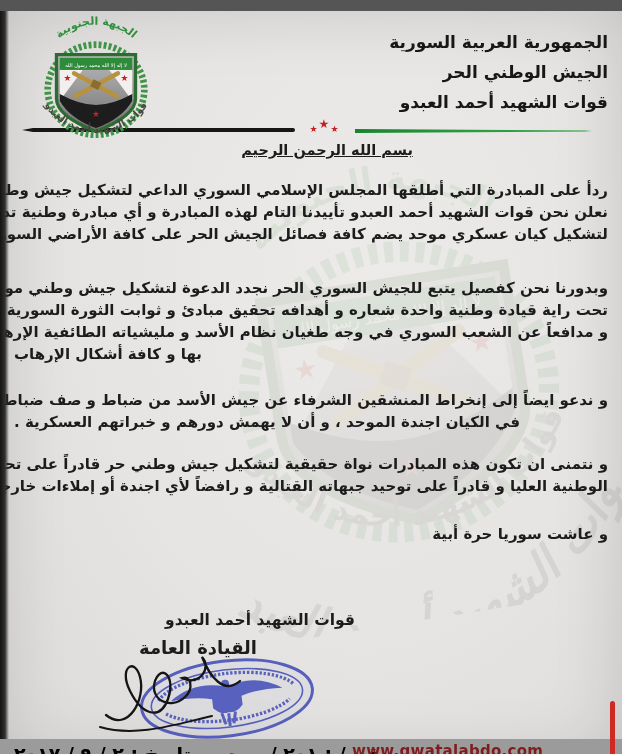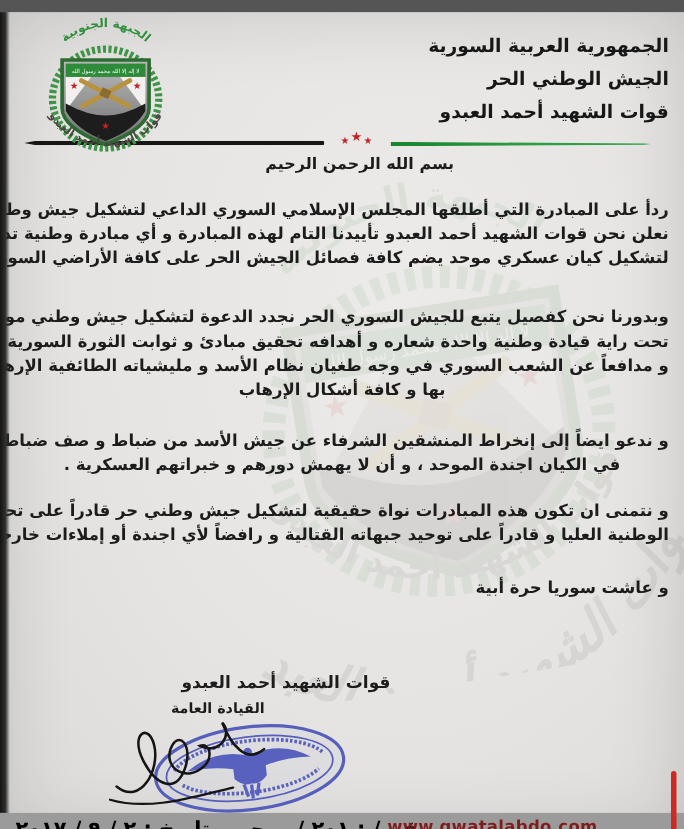--- a/index.html
+++ b/index.html
@@ -21,37 +21,37 @@
   .div-black{position:absolute;left:10px;top:7px;width:273px;height:4px;background:#161616;
     border-radius:2px;clip-path:polygon(0 50%,4% 0,100% 0,100% 100%,4% 100%);}
   .div-stars{position:absolute;left:283px;top:-3px;width:58px;text-align:center;}
   .div-stars .st{color:#c42127;font-size:9px;display:inline-block;vertical-align:middle;}
   .div-stars .st.mid{font-size:12px;position:relative;top:-5px;margin:0 1px;}
   .div-green{position:absolute;left:343px;right:18px;top:8px;height:4px;
     background:linear-gradient(to right,#17842e,#2e9e44 55%,#2e9e44);
     clip-path:polygon(0 0,97% 35%,100% 50%,97% 65%,0 100%);}
   
   .basmala{position:absolute;top:131px;left:32px;width:590px;text-align:center;
-    font-size:14.5px;font-weight:bold;direction:rtl;}
+    font-size:14.5px;font-weight:bold;direction:rtl;text-decoration:underline;}
   .body-text{position:absolute;top:168px;left:14px;right:14px;direction:rtl;
     font-size:15px;font-weight:bold;line-height:22px;text-align:right;z-index:2;}
   .para{margin:0 0 0 0;}
   .para.p1{margin-bottom:32px;}
   .para.p2{margin-bottom:24px;}
   .para.p3{margin-bottom:20px;}
   .line{white-space:nowrap;}
-  .line.center{text-align:center;}
+  .line.center{text-align:left;}
   .closing{margin-top:26px;text-align:right;}
   
   .watermark{position:absolute;left:195px;top:148px;width:410px;height:480px;
     opacity:0.085;transform:rotate(-9deg);z-index:1;pointer-events:none;}
   
   .sig-block{position:absolute;top:600px;left:120px;width:280px;text-align:center;
     direction:rtl;font-weight:bold;font-size:15.5px;z-index:3;}
-  .sig-title{position:relative;left:-62px;margin-top:8px;font-size:13px;}
+  .sig-title{position:relative;left:-62px;margin-top:8px;font-size:18px;}
   .stamp-box{position:absolute;left:133px;top:646px;width:188px;height:84px;
     transform:rotate(-7deg);z-index:2;opacity:0.92;}
   .ink-box{position:absolute;left:88px;top:626px;width:195px;height:108px;z-index:4;}
   
   .footer-bar{position:absolute;left:0;right:0;bottom:0;height:26px;background:#9c9b9b;z-index:5;}
   .footer-meta{position:absolute;left:14px;top:4px;direction:rtl;color:#000000;
     font-weight:bold;font-size:19px;white-space:nowrap;}
   .footer-meta .gap{display:inline-block;width:28px;}
   .footer-site{position:absolute;left:352px;top:3px;color:#7f1d1d;font-weight:bold;
     font-size:15px;letter-spacing:0.3px;}

